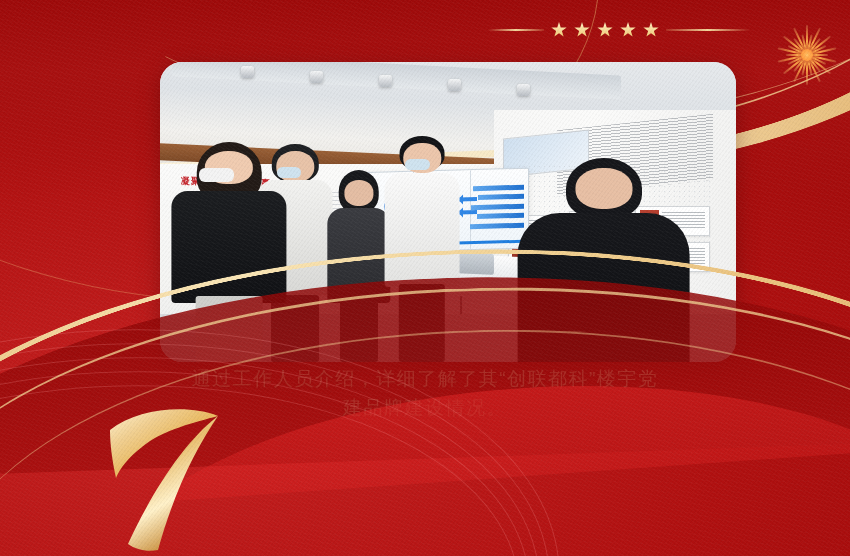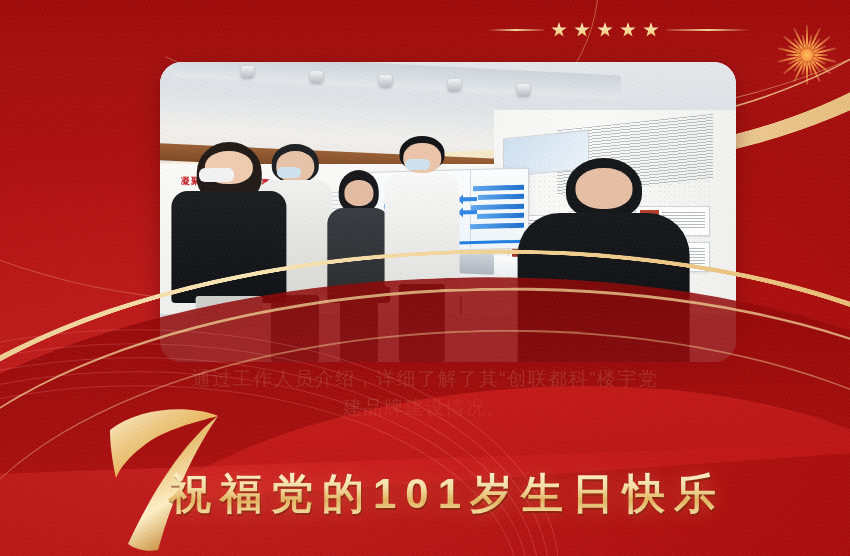--- a/index.html
+++ b/index.html
@@ -615,16 +615,15 @@
         <stop offset="0%" stop-color="#FDF0CC"></stop>
         <stop offset="40%" stop-color="#E9BE6E"></stop>
         <stop offset="70%" stop-color="#FFF1C9"></stop>
         <stop offset="100%" stop-color="#C98F3C"></stop>
       </linearGradient>
     </defs>
     <path d="M18,30 C46,8 96,4 126,16 C104,22 70,30 50,47 C36,58 28,68 24,78 C20,60 18,44 18,30 Z" fill="url(#g7a)"></path>
     <path d="M126,16 C104,48 82,92 66,150 C56,152 44,150 36,144 C60,92 92,42 126,16 Z" fill="url(#g7b)"></path>
   </svg>
 
-  <div class="title">祝福党的101岁生日快乐</div>
 
   <div class="texture"></div>
 </div>
 
 </body></html>

